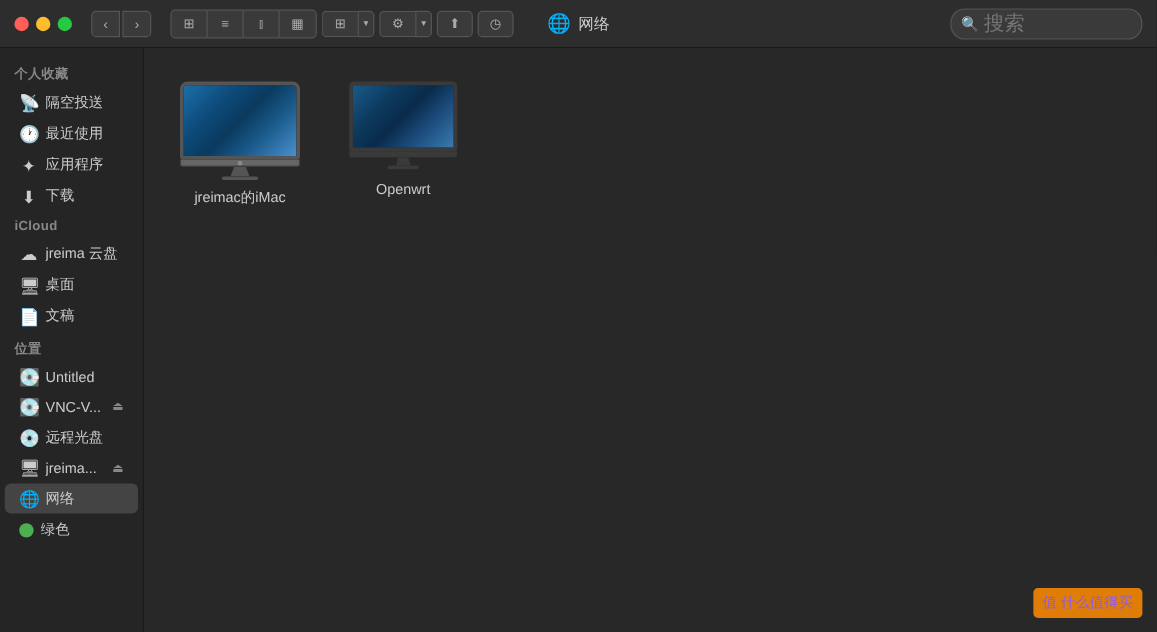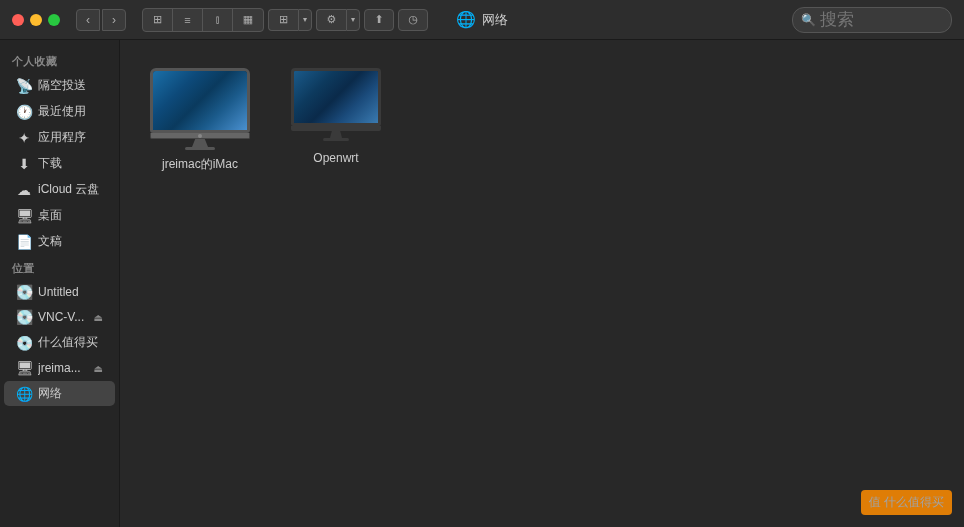--- a/index.html
+++ b/index.html
@@ -341,21 +341,21 @@
       color: #ccc;
       text-align: center;
     }
 
     
     .watermark {
       position: fixed;
       bottom: 12px;
       right: 12px;
       background: rgba(255,140,0,0.85);
-      color: #a3a3a3;
+      color: #8b5cf6;
       font-size: 12px;
       padding: 4px 8px;
       border-radius: 4px;
       font-weight: 500;
       pointer-events: none;
       z-index: 9999;
     }
   </style>
 </head>
 <body>
@@ -418,24 +418,25 @@
     </div>
     <div class="sidebar-item">
       <span class="sidebar-item-icon">✦</span>
       <span class="sidebar-item-label">应用程序</span>
     </div>
     <div class="sidebar-item">
       <span class="sidebar-item-icon">⬇</span>
       <span class="sidebar-item-label">下载</span>
     </div>
 
+    <div class="sidebar-section-label">iCloud</div>
 
     <div class="sidebar-item">
       <span class="sidebar-item-icon">☁</span>
-      <span class="sidebar-item-label">iCloud 云盘</span>
+      <span class="sidebar-item-label">jreima 云盘</span>
     </div>
     <div class="sidebar-item">
       <span class="sidebar-item-icon">🖥</span>
       <span class="sidebar-item-label">桌面</span>
     </div>
     <div class="sidebar-item">
       <span class="sidebar-item-icon">📄</span>
       <span class="sidebar-item-label">文稿</span>
     </div>
 
@@ -445,33 +446,37 @@
       <span class="sidebar-item-icon">💽</span>
       <span class="sidebar-item-label">Untitled</span>
     </div>
     <div class="sidebar-item">
       <span class="sidebar-item-icon">💽</span>
       <span class="sidebar-item-label">VNC-V...</span>
       <span class="eject-icon">⏏</span>
     </div>
     <div class="sidebar-item">
       <span class="sidebar-item-icon">💿</span>
-      <span class="sidebar-item-label">什么值得买</span>
+      <span class="sidebar-item-label">远程光盘</span>
     </div>
     <div class="sidebar-item">
       <span class="sidebar-item-icon">🖥</span>
       <span class="sidebar-item-label">jreima...</span>
       <span class="eject-icon">⏏</span>
     </div>
     <div class="sidebar-item active">
       <span class="sidebar-item-icon">🌐</span>
       <span class="sidebar-item-label">网络</span>
     </div>
 
 
+    <div class="sidebar-item">
+      <span class="tag-dot" style="background:#4caf50;"></span>
+      <span class="sidebar-item-label">绿色</span>
+    </div>
 
   </div>
 
   <div class="content">
 
     <div class="file-item">
       <div class="imac-icon">
         <div class="imac-screen">
           <div class="imac-screen-inner"></div>
         </div>

